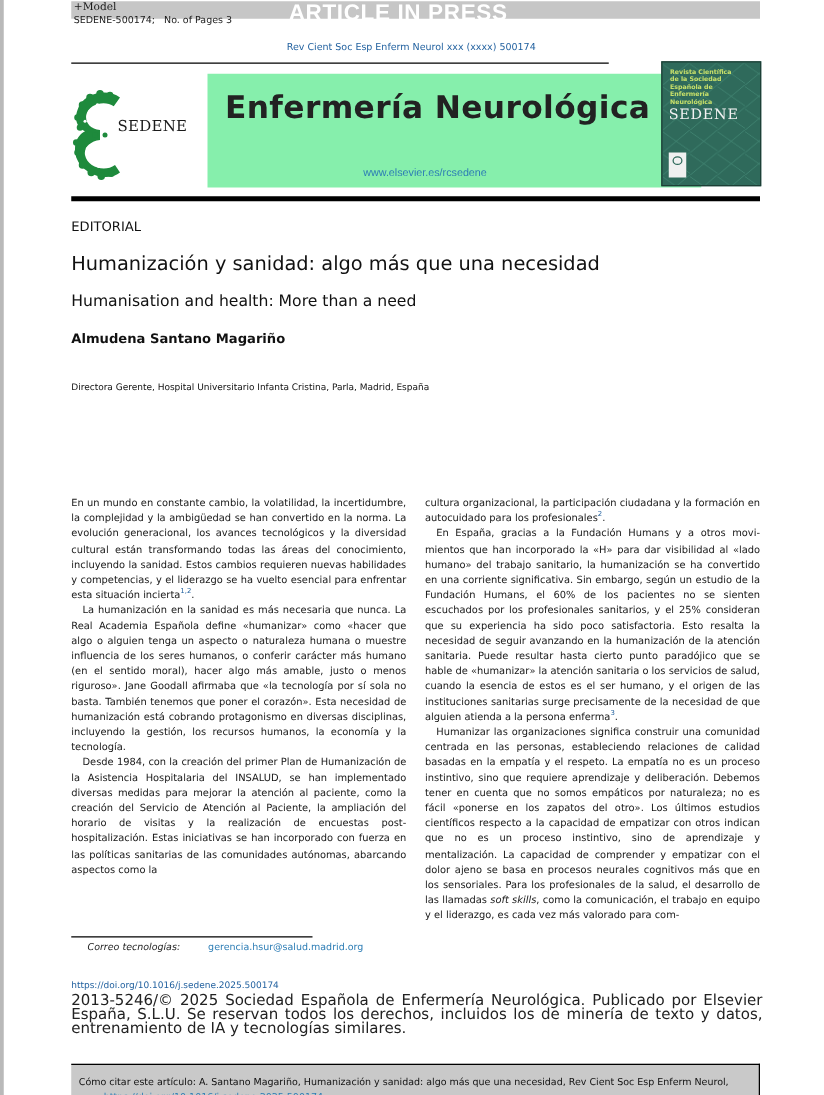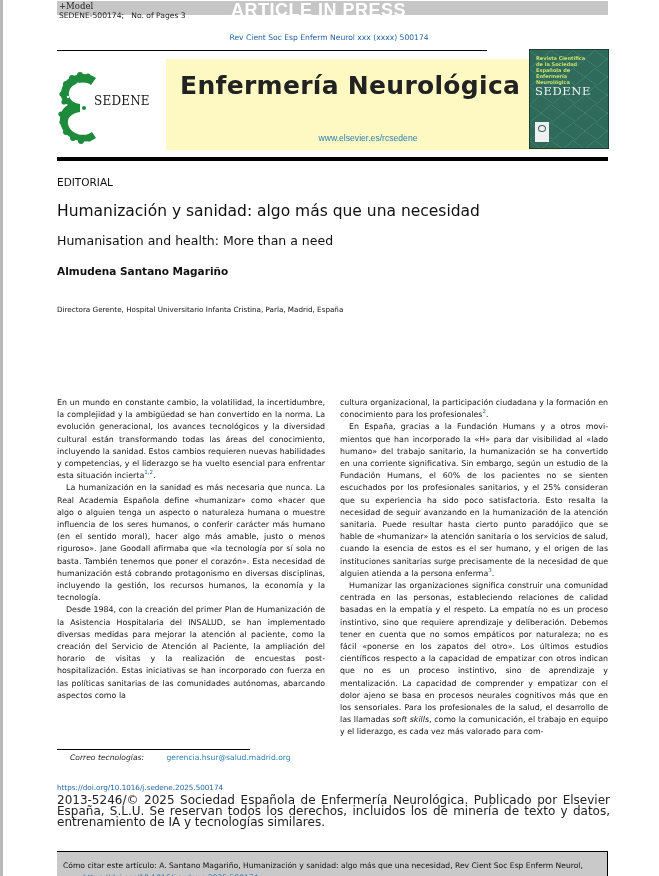--- a/index.html
+++ b/index.html
@@ -20,23 +20,23 @@
   .journal-ref { position:absolute; left:0; width:658px; top:33px; text-align:center; font-size:7.6px; color:#1f5f9e; }
 
   .rule-top { position:absolute; left:57px; top:50px; width:430px; height:1px; background:#000; }
   .rule-thick { position:absolute; left:57px; top:157px; width:551px; height:4px; background:#000; }
 
   
   .logo { position:absolute; left:58px; top:72px; width:100px; height:72px; }
   .logo-text { position:absolute; left:36px; top:22px; font-family:"DejaVu Serif", serif; font-size:12px; color:#1a1a1a; letter-spacing:0.2px; }
 
   
-  .banner { position:absolute; left:166px; top:59px; width:395px; height:91px; background:#fef9c3; }
+  .banner { position:absolute; left:166px; top:59px; width:395px; height:91px; background:#86efac; }
   .banner-title { position:absolute; left:14px; top:12px; font-family:"DejaVu Sans", sans-serif; font-weight:bold; font-size:25px; color:#222; letter-spacing:0.3px; white-space:nowrap; }
-  .banner-url { position:absolute; left:0; width:348px; top:74px; text-align:center; font-family:"Liberation Sans", sans-serif; font-size:8.6px; color:#2d7db5;padding-left:28px; }
+  .banner-url { position:absolute; left:0; width:348px; top:74px; text-align:center; font-family:"Liberation Sans", sans-serif; font-size:8.6px; color:#2d7db5; }
 
   
   .cover { position:absolute; left:529px; top:49px; width:80px; height:100px; background:#2f6a5b; border:1px solid #1d3f36; box-sizing:border-box; overflow:hidden; }
   .cover-text { position:absolute; left:6px; top:5px; font-size:5px; line-height:6px; color:#c8e06a; font-weight:bold; }
   .cover-brand { position:absolute; left:5px; top:34px; font-family:"DejaVu Serif", serif; font-size:11.5px; color:#f2f2f2; letter-spacing:0.6px; }
   .cover-box { position:absolute; left:5px; top:72px; width:14px; height:20px; background:#f0f0f0; }
   .cover-box i { position:absolute; left:3px; top:3px; width:6px; height:5px; border:1.2px solid #2f6a5b; border-radius:50%; }
   .cover-grid { position:absolute; inset:0; opacity:0.18;
      background-image:linear-gradient(35deg, transparent 48%, #9fd 50%, transparent 52%), linear-gradient(-40deg, transparent 48%, #9fd 50%, transparent 52%);
      background-size:22px 18px; }
@@ -143,21 +143,21 @@
 <div class="author">Almudena Santano Magariño</div>
 <div class="affil">Directora Gerente, Hospital Universitario Infanta Cristina, Parla, Madrid, España</div>
 
 <div class="col col-left">
   <p class="first"><span>En un mundo en constante cambio, la volatilidad, la incerti­dumbre, la complejidad y la ambigüedad se han convertido en la norma. La evolución generacional, los avances tecno­lógicos y la diversidad cultural están transformando todas las áreas del conocimiento, incluyendo la sanidad. Estos cambios requieren nuevas habilidades y competencias, y el liderazgo se ha vuelto esencial para enfrentar esta situación incierta</span><sup>1,2</sup><span>.</span></p>
   <p>La humanización en la sanidad es más necesaria que nunca. La Real Academia Española define «humanizar» como «hacer que algo o alguien tenga un aspecto o naturaleza humana o muestre influencia de los seres humanos, o con­ferir carácter más humano (en el sentido moral), hacer algo más amable, justo o menos riguroso». Jane Goodall afirmaba que «la tecnología por sí sola no basta. También tenemos que poner el corazón». Esta necesidad de humanización está cobrando protagonismo en diversas disciplinas, incluyendo la gestión, los recursos humanos, la economía y la tecnolo­gía.</p>
   <p>Desde 1984, con la creación del primer Plan de Huma­nización de la Asistencia Hospitalaria del INSALUD, se han implementado diversas medidas para mejorar la atención al paciente, como la creación del Servicio de Atención al Paciente, la ampliación del horario de visitas y la realiza­ción de encuestas post-hospitalización. Estas iniciativas se han incorporado con fuerza en las políticas sanitarias de las comunidades autónomas, abarcando aspectos como la</p>
 </div>
 
 <div class="col col-right">
-  <p class="first"><span>cultura organizacional, la participación ciudadana y la for­mación en conocimiento para los profesionales</span><sup>2</sup><span>.</span></p>
+  <p class="first"><span>cultura organizacional, la participación ciudadana y la for­mación en autocuidado para los profesionales</span><sup>2</sup><span>.</span></p>
   <p><span>En España, gracias a la Fundación Humans y a otros movi­mientos que han incorporado la «H» para dar visibilidad al «lado humano» del trabajo sanitario, la humanización se ha convertido en una corriente significativa. Sin embargo, según un estudio de la Fundación Humans, el 60% de los pacientes no se sienten escuchados por los profesionales sanitarios, y el 25% consideran que su experiencia ha sido poco satisfactoria. Esto resalta la necesidad de seguir avan­zando en la humanización de la atención sanitaria. Puede resultar hasta cierto punto paradójico que se hable de «humanizar» la atención sanitaria o los servicios de salud, cuando la esencia de estos es el ser humano, y el origen de las instituciones sanitarias surge precisamente de la necesi­dad de que alguien atienda a la persona enferma</span><sup>3</sup><span>.</span></p>
   <p><span>Humanizar las organizaciones significa construir una comunidad centrada en las personas, estableciendo rela­ciones de calidad basadas en la empatía y el respeto. La empatía no es un proceso instintivo, sino que requiere apren­dizaje y deliberación. Debemos tener en cuenta que no somos empáticos por naturaleza; no es fácil «ponerse en los zapatos del otro». Los últimos estudios científicos respecto a la capacidad de empatizar con otros indican que no es un proceso instintivo, sino de aprendizaje y mentalización. La capacidad de comprender y empatizar con el dolor ajeno se basa en procesos neurales cognitivos más que en los senso­riales. Para los profesionales de la salud, el desarrollo de las llamadas </span><em>soft skills</em><span>, como la comunicación, el trabajo en equipo y el liderazgo, es cada vez más valorado para com-</span></p>
 </div>
 
 <div class="fn-rule"></div>
 <div class="fn">
   <em>Correo tecnologías:</em>
   <span class="link">gerencia.hsur@salud.madrid.org</span>
 </div>
 

